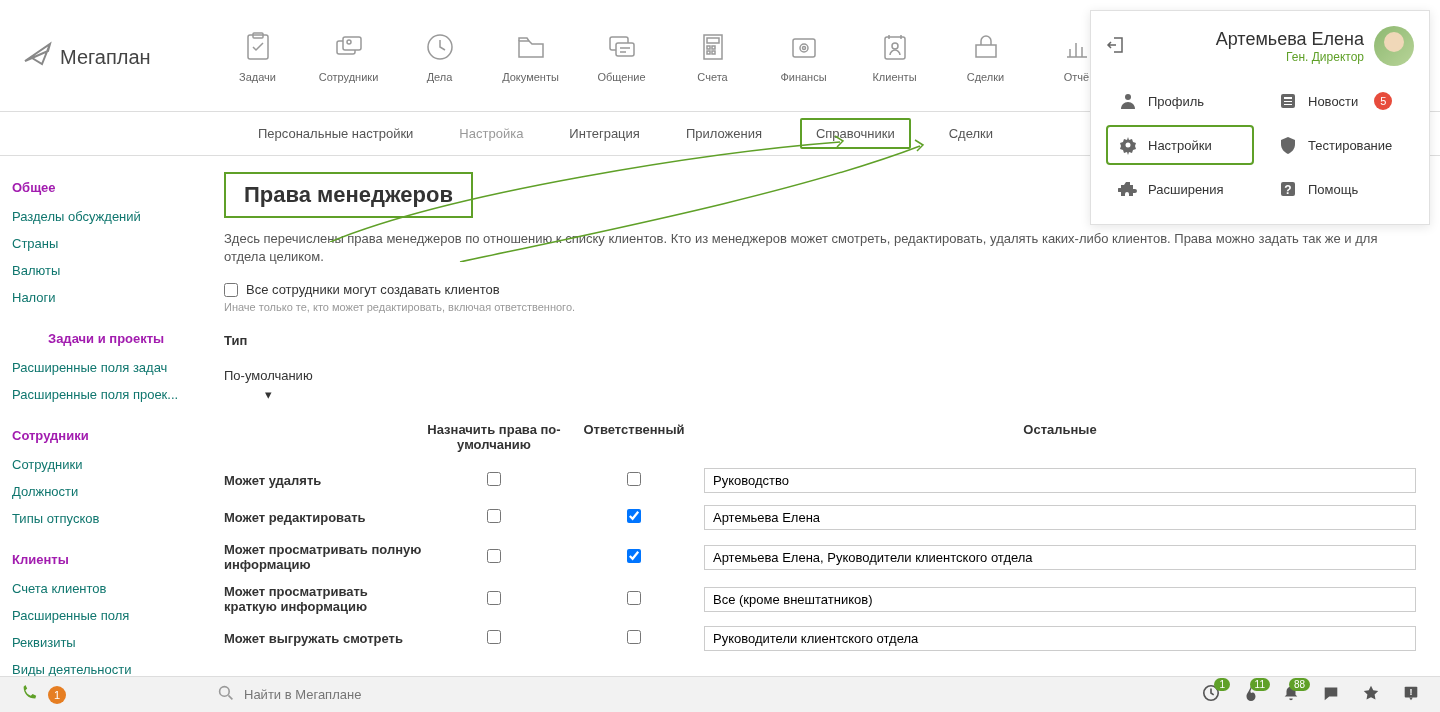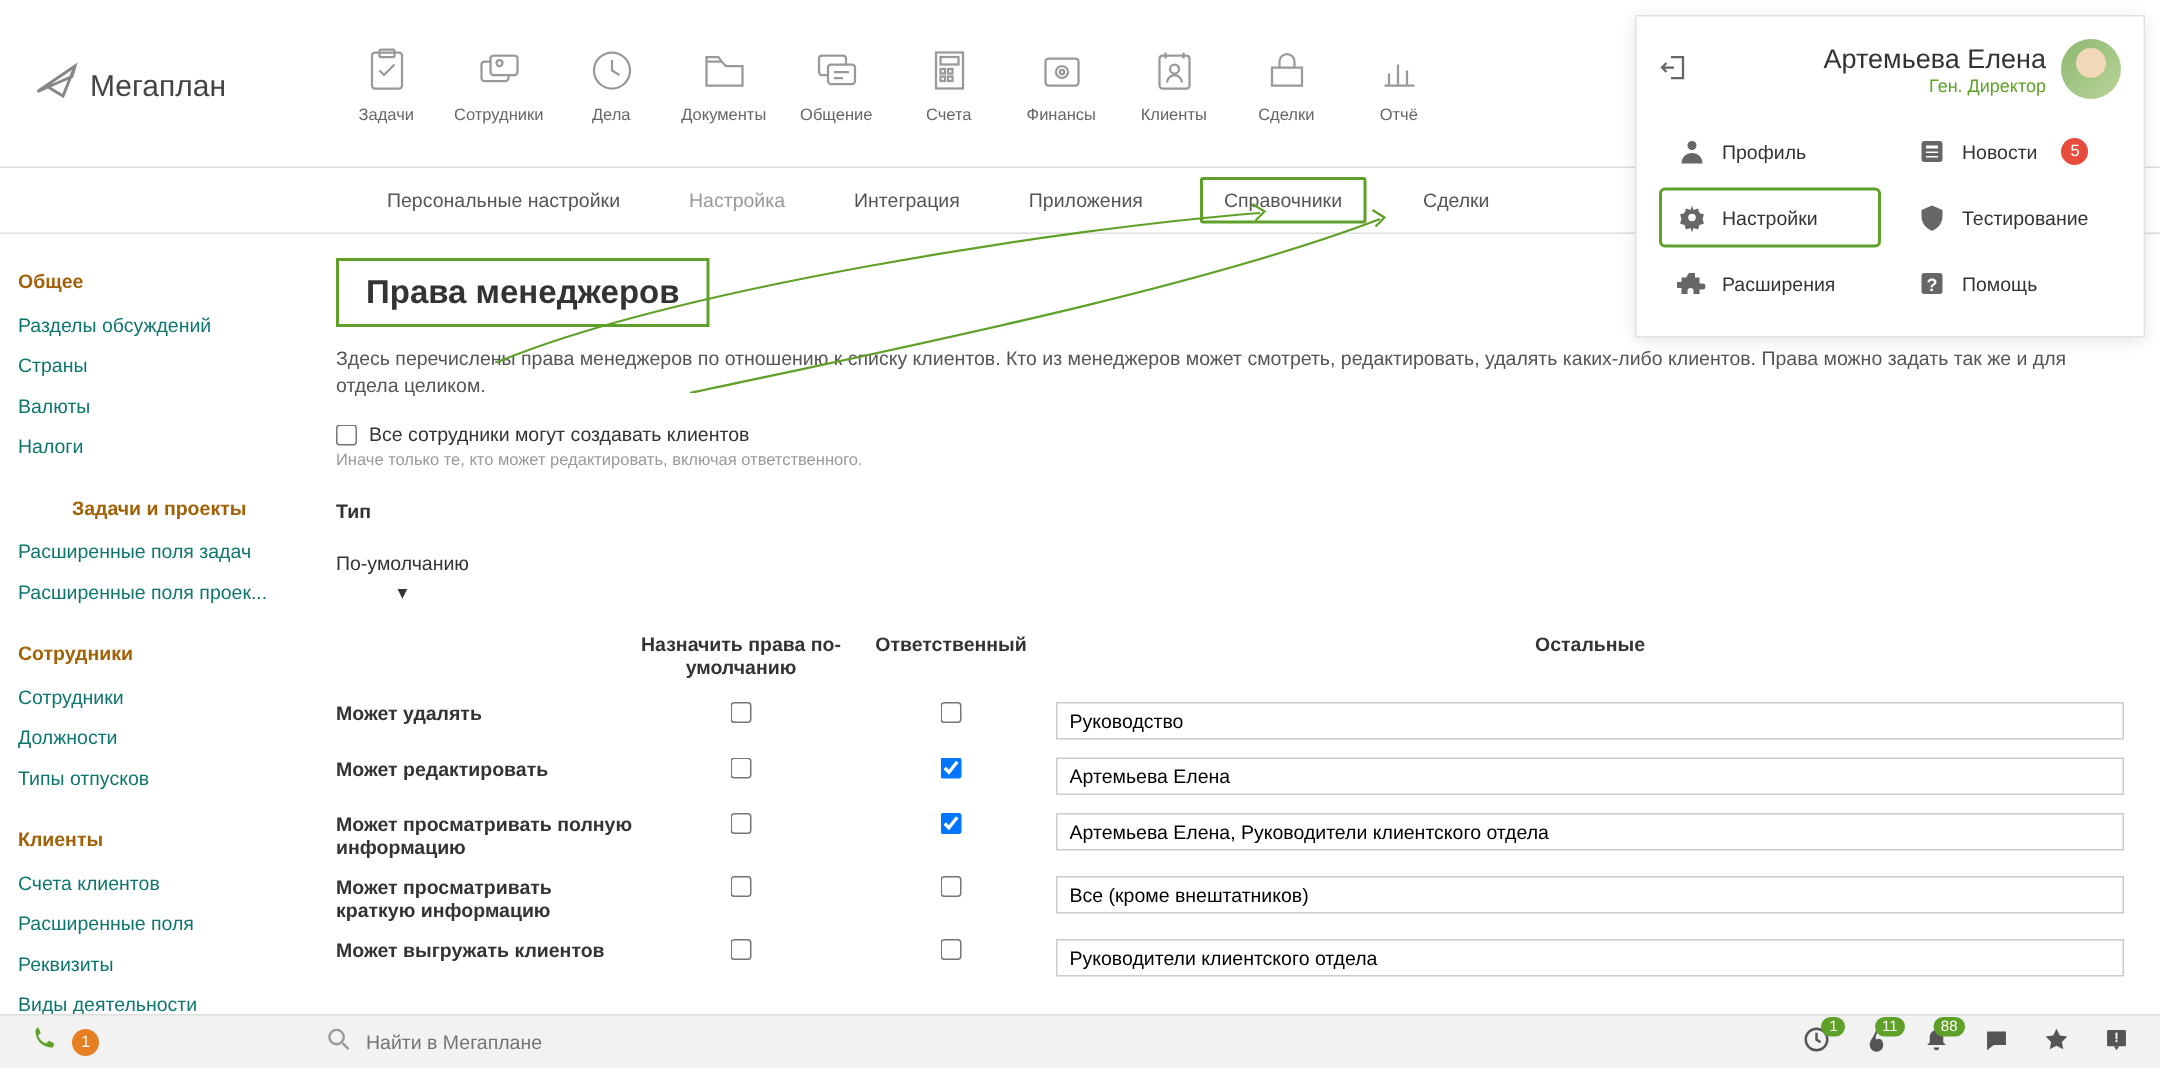--- a/index.html
+++ b/index.html
@@ -1,20 +1,20 @@
 <!DOCTYPE html>
 <html><head>
 <meta charset="utf-8">
 <style>
 * { box-sizing: border-box; margin: 0; padding: 0; }
 body { font-family: Arial, sans-serif; font-size: 13px; color: #333; background: #fff; width: 1440px; height: 712px; overflow: hidden; position: relative; }
 .header { height: 112px; border-bottom: 1px solid #ddd; display: flex; align-items: center; padding: 0 20px; }
 .logo { display: flex; align-items: center; margin-right: 40px; }
 .logo svg { width: 160px; height: 40px; }
-.nav-icons { display: flex; flex: 1; }
+.nav-icons { display: flex; gap: 16px; flex: 1; }
 .nav-item { display: flex; flex-direction: column; align-items: center; gap: 6px; cursor: pointer; width: 75px; }
 .nav-icon { width: 40px; height: 36px; display: flex; align-items: center; justify-content: center; }
 .nav-label { font-size: 11px; color: #666; white-space: nowrap; }
 .user-panel { position: absolute; top: 10px; right: 10px; width: 340px; background: #fff; border: 1px solid #e0e0e0; box-shadow: 0 2px 10px rgba(0,0,0,0.1); padding: 15px; z-index: 100; }
 .user-panel-header { display: flex; align-items: center; margin-bottom: 15px; }
 .exit-icon { margin-right: 12px; cursor: pointer; }
 .user-info { flex: 1; text-align: right; }
 .user-name { font-size: 18px; color: #333; }
 .user-role { font-size: 12px; color: #5fa028; }
 .avatar { width: 40px; height: 40px; border-radius: 50%; background: linear-gradient(135deg, #8db870, #b8d498); margin-left: 10px; position: relative; overflow: hidden; }
@@ -23,37 +23,37 @@
 .user-menu-item { display: flex; align-items: center; gap: 10px; padding: 8px 10px; cursor: pointer; border: 2px solid transparent; border-radius: 4px; }
 .user-menu-item.hl { border-color: #5fa028; }
 .user-menu-item svg { width: 20px; height: 20px; }
 .badge { background: #e74c3c; color: #fff; border-radius: 50%; width: 18px; height: 18px; display: inline-flex; align-items: center; justify-content: center; font-size: 11px; margin-left: 6px; }
 .subnav { height: 44px; border-bottom: 1px solid #ddd; display: flex; align-items: center; padding-left: 250px; gap: 30px; position: relative; }
 .subnav-item { padding: 12px 8px; cursor: pointer; color: #555; }
 .subnav-item.active { color: #999; }
 .subnav-item.hl { border: 2px solid #5fa028; padding: 6px 14px; border-radius: 2px; }
 .layout { display: flex; height: calc(100% - 95px - 44px - 36px); }
 .sidebar { width: 200px; padding: 16px 0; overflow-y: auto; }
-.side-group { font-weight: bold; padding: 8px 12px; color: #a16207; }
+.side-group { font-weight: bold; padding: 8px 12px; color: #a21caf; }
 .side-item { padding: 6px 12px; color: #0f766e; cursor: pointer; white-space: nowrap; overflow: hidden; text-overflow: ellipsis; }
 .main { flex: 1; padding: 16px 24px; overflow-y: auto; }
 .page-title-wrap { border: 2px solid #5fa028; display: inline-block; padding: 8px 18px; margin-bottom: 12px; position: relative; }
 .page-title { font-size: 22px; font-weight: bold; }
 .desc { color: #555; line-height: 1.4; margin-bottom: 16px; }
 .check-row { display: flex; align-items: center; gap: 8px; margin-bottom: 4px; }
 .hint { color: #999; font-size: 11px; margin-bottom: 20px; }
 .type-label { font-weight: bold; margin-bottom: 20px; }
 .type-select { color: #333; cursor: pointer; display: inline-flex; align-items: center; gap: 4px; margin-bottom: 20px; flex-direction: column; }
 .perm-table { width: 100%; }
 .perm-header { display: flex; padding-bottom: 10px; }
 .col-label { width: 200px; font-weight: bold; }
 .col-def { width: 140px; text-align: center; font-weight: bold; font-size: 13px; }
 .col-resp { width: 140px; text-align: center; font-weight: bold; }
 .col-others { flex: 1; text-align: center; font-weight: bold; }
-.perm-row { display: flex; padding: 6px 0; }
+.perm-row { display: flex; align-items: center; padding: 6px 0; }
 .perm-row .col-label { font-weight: bold; font-size: 13px; }
 .col-others input[type=text] { width: 100%; border: 1px solid #ccc; padding: 4px 8px; font-size: 13px; }
 .save-btn { background: #000000; color: #fff; border: 1px solid #5a9f26; padding: 8px 20px; font-size: 14px; cursor: pointer; border-radius: 2px; margin-top: 20px; }
 .footer { position: absolute; bottom: 0; left: 0; right: 0; height: 36px; background: #f2f2f2; border-top: 1px solid #ddd; display: flex; align-items: center; padding: 0 20px; gap: 18px; }
 .footer-left { display: flex; align-items: center; gap: 10px; width: 180px; }
 .phone-icon { color: #5fa028; }
 .footer-badge { background: #e67e22; color: #fff; border-radius: 50%; width: 18px; height: 18px; display: inline-flex; align-items: center; justify-content: center; font-size: 11px; }
 .search-wrap { flex: 1; display: flex; align-items: center; gap: 10px; color: #999; }
 .search-input { border: none; background: transparent; outline: none; font-size: 13px; color: #555; flex: 1; }
 .footer-icons { display: flex; gap: 22px; align-items: center; }
@@ -315,21 +315,21 @@
             <div class="col-resp"><input type="checkbox" checked="" style=""></div>
             <div class="col-others"><input type="text" value="Артемьева Елена, Руководители клиентского отдела" style=""></div>
           </div>
           <div class="perm-row">
             <div class="col-label">Может просматривать краткую информацию</div>
             <div class="col-def"><input type="checkbox" style=""></div>
             <div class="col-resp"><input type="checkbox" style=""></div>
             <div class="col-others"><input type="text" value="Все (кроме внештатников)" style=""></div>
           </div>
           <div class="perm-row">
-            <div class="col-label">Может выгружать клиентов</div>
+            <div class="col-label">Может выгружать смотреть</div>
             <div class="col-def"><input type="checkbox" style=""></div>
             <div class="col-resp"><input type="checkbox" style=""></div>
             <div class="col-others"><input type="text" value="Руководители клиентского отдела" style=""></div>
           </div>
         </div>
     </div>
 
     <button class="save-btn">Сохранить</button>
   </div>
 </div>

